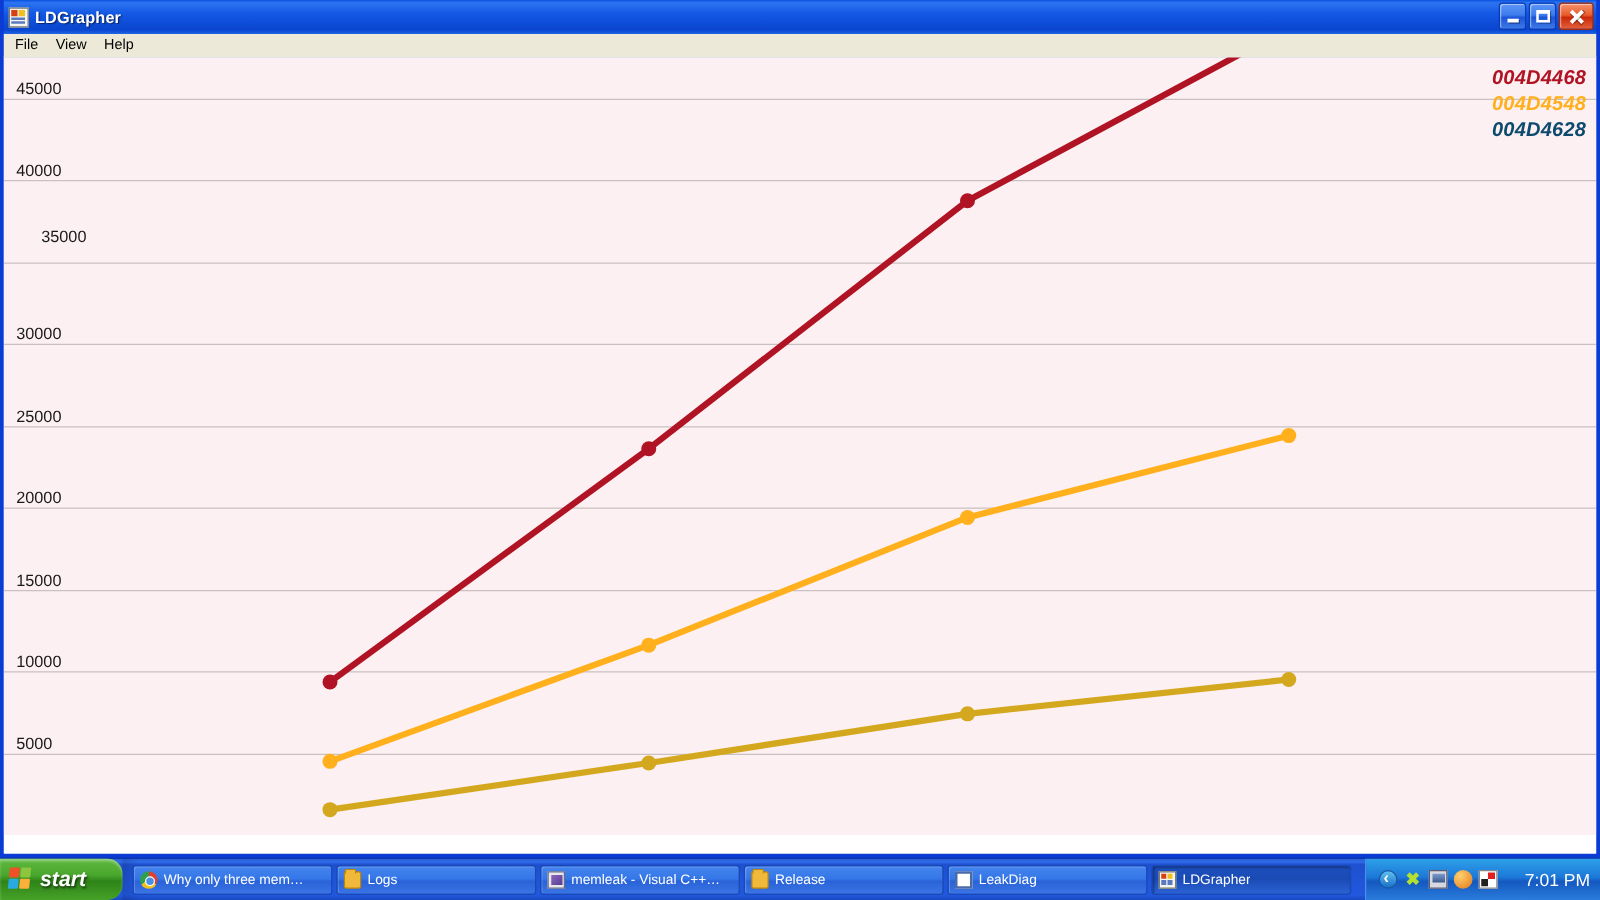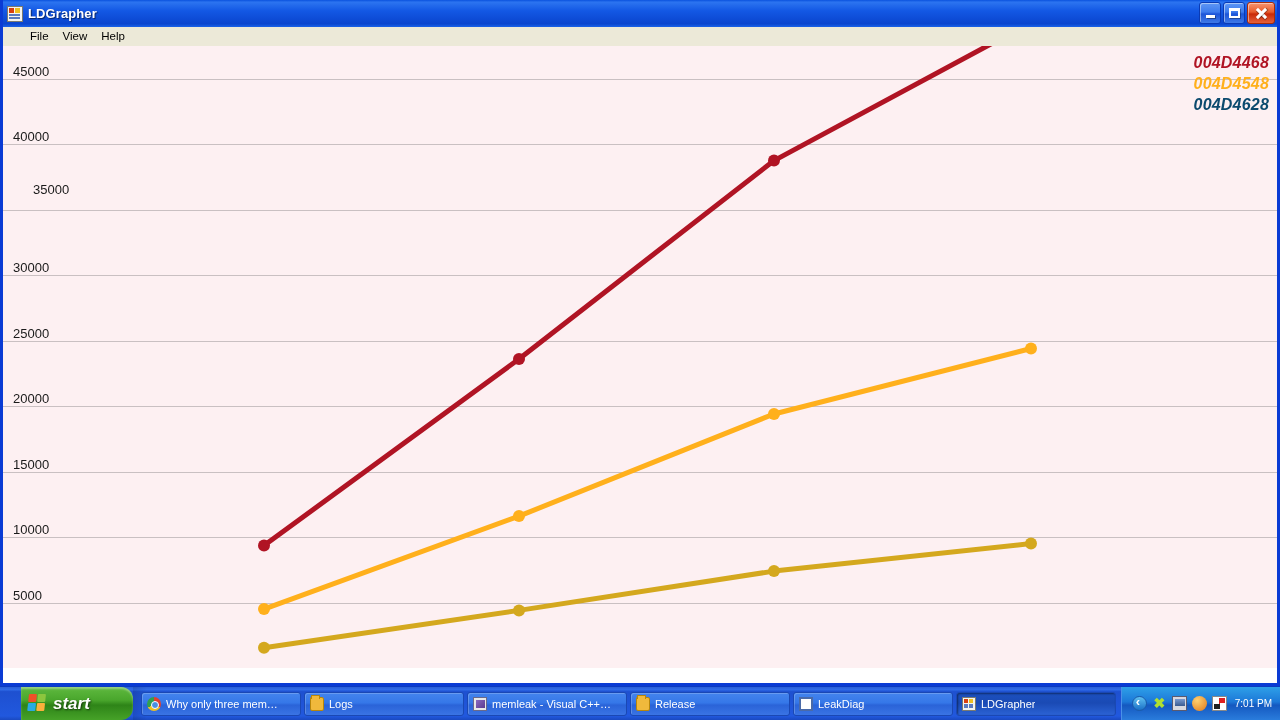--- a/index.html
+++ b/index.html
@@ -81,21 +81,21 @@
     box-shadow: 1px 1px 0 rgba(0,0,0,0.3);
   }
   .glyph-close::before { transform: rotate(45deg); }
   .glyph-close::after  { transform: rotate(-45deg); }
 
   
   .menubar {
     height: 19px; flex: 0 0 19px;
     background: #ECE9D8;
     display: flex; align-items: center;
-    padding-left: 21px;
+    padding-left: 3px;
     border-bottom: 1px solid #ECE9D8;
   }
   .menu-item {
     font-size: 11.5px; color: #000;
     padding: 2px 8px 2px 6px;
     line-height: 13px;
   }
 
   
   .chart-wrap {
@@ -140,27 +140,26 @@
   
   .taskbar {
     position: absolute; left: 0; bottom: 0;
     width: 1280px; height: 34px;
     background: linear-gradient(to bottom,
        #2A5FD8 0%, #2F6BE8 8%, #1E50D0 14%, #2158DE 88%, #1A49C0 100%);
     border-top: 1px solid #0A3AC0;
     display: flex; align-items: stretch;
   }
   .start-btn {
-    width: 112px; height: 100%;
+    width: 98px; height: 100%;
     background: linear-gradient(to bottom, #5FB93F 0%, #49A62C 40%, #2E8418 55%, #46A228 100%);
     border-radius: 0 12px 12px 0;
     display: flex; align-items: center;
     padding-left: 7px;
     box-shadow: inset 0 2px 2px rgba(255,255,255,0.35);
-    margin-left: 21px;
   }
   .start-flag {
     width: 19px; height: 19px; position: relative; flex: 0 0 19px;
     margin-right: 6px; transform: skewX(-6deg);
   }
   .start-flag i { position: absolute; display: block; width: 8px; height: 8px; border-radius: 1px; }
   .sf1 { left: 0; top: 0; background: #F05028; }
   .sf2 { left: 9px; top: 0; background: #8CC63E; }
   .sf3 { left: 0; top: 9px; background: #29ABE2; }
   .sf4 { left: 9px; top: 9px; background: #FBB03B; }
@@ -243,21 +242,21 @@
     border-radius: 50%;
     background: radial-gradient(circle at 35% 30%, #FFD070, #E07818);
   }
   .ty-k {
     background:#FFFFFF; border:1px solid #888;
   }
   .ty-k::after {
     content:""; position:absolute; left:1px; top:1px; width:11px; height:11px;
     background: conic-gradient(#E02020 0deg 90deg, #FFFFFF 90deg 180deg, #202020 180deg 270deg, #FFFFFF 270deg 360deg);
   }
-  .clock { color:#fff; font-size:10px; margin-left:3px; white-space:nowrap; }
+  .clock { color:#fff; font-size:14px; margin-left:17px; white-space:nowrap; }
 </style>
 </head>
 <body>
 
 <div class="window">
 
   <div class="titlebar">
     <span class="title-icon">
       <i class="ti-a"></i>
         <i class="ti-b"></i>

